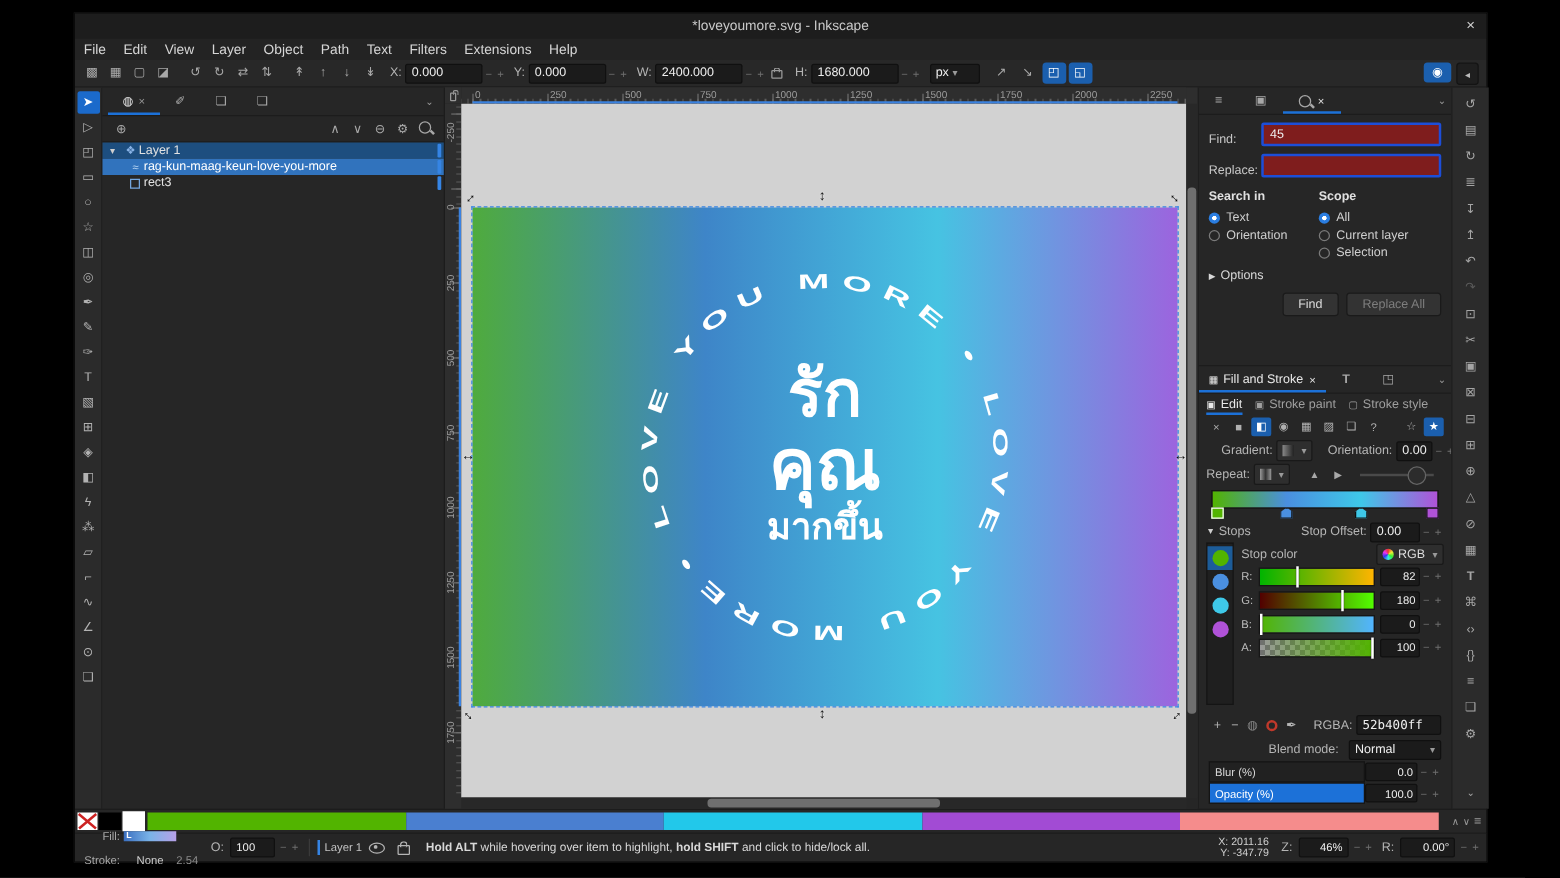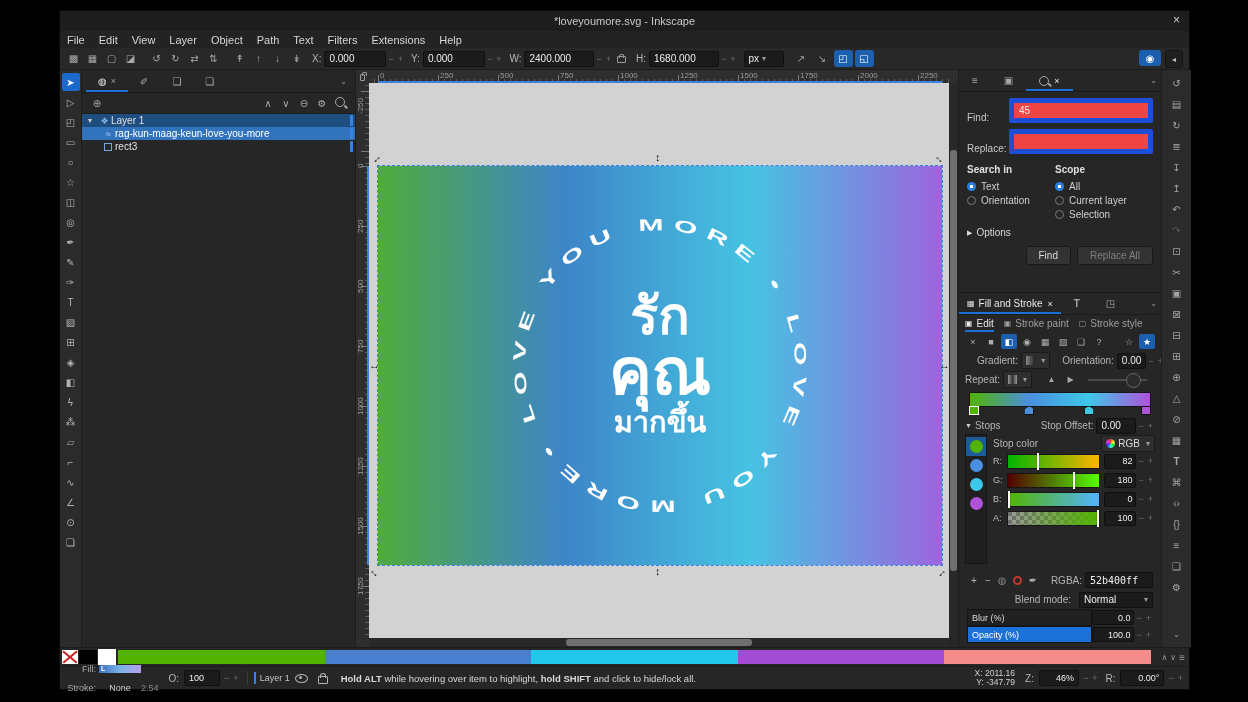--- a/index.html
+++ b/index.html
@@ -64,38 +64,38 @@
   .vruler .t1{position:absolute;top:0;bottom:0;right:0;width:4px;background:repeating-linear-gradient(180deg,#5c5c5c 0 1px,transparent 1px 6px);background-position:0 83px}
   .vruler .t2{position:absolute;top:0;bottom:0;right:0;width:8px;background:repeating-linear-gradient(180deg,#7a7a7a 0 1px,transparent 1px 60px);background-position:0 83px}
   .vlab{position:absolute;left:0;width:11px;font-size:8px;color:#9c9c9c;writing-mode:vertical-rl;transform:rotate(180deg);text-align:center;height:26px}
   .vextent{position:absolute;right:0;width:2px;background:#3b82e0}
   .viewport{position:absolute;left:13px;top:13px;width:580px;bottom:9px;background:#d2d2d2;overflow:hidden}
   .artrect{position:absolute;left:9px;top:83px;width:564px;height:399px;
            background:linear-gradient(90deg,#4fab3d 0%,#3e85c8 33%,#46c3e2 66%,#9c64de 100%)}
   .antsel{position:absolute;inset:-1px;border:1px dashed #3584e4;pointer-events:none}
   .centertxt{position:absolute;inset:0;display:flex;flex-direction:column;align-items:center;justify-content:center;color:#fff;font-weight:bold;text-align:center}
   .th1{font-size:52px;line-height:52px}
-  .th2{font-size:64px;line-height:60px}
+  .th2{font-size:56px;line-height:60px}
   .th3{font-size:29px;line-height:40px}
   .handle{position:absolute;color:#101010;font-size:11px;font-weight:bold;line-height:10px;text-shadow:0 0 2px rgba(255,255,255,.8)}
   .vscroll{position:absolute;right:0;top:13px;width:9px;bottom:9px;background:#282828}
   .vscroll .thumbv{position:absolute;left:1px;right:1px;top:12%;height:76%;background:#6f6f6f;border-radius:3px}
   .hscroll{position:absolute;left:13px;right:9px;bottom:0;height:9px;background:#282828}
   .hscroll .thumbh{position:absolute;top:1px;bottom:1px;left:34%;width:32%;background:#6f6f6f;border-radius:3px}
   .scorner{position:absolute;right:0;bottom:0;width:9px;height:9px;background:#262626}
   
   .dock{width:203px;background:#262626;border-left:1px solid #1c1c1c;box-sizing:border-box;flex:none;display:flex;flex-direction:column;font-size:10px}
   .dtabs{height:21px;display:flex;align-items:center;border-bottom:1px solid #1c1c1c;flex:none}
   .dtab{height:100%;display:flex;align-items:center;justify-content:center;padding:0 13px;color:#a8a8a8;font-size:10px}
   .dtab.active{color:#e8e8e8;box-shadow:inset 0 -2px 0 #1c71d8}
   .dtab .x{font-size:9px;margin-left:5px}
   .findsec{height:200px;flex:none;padding:6px 8px 0 8px;box-sizing:border-box}
   .frow{display:flex;align-items:flex-end;margin-bottom:6px}
   .flabel{width:42px;color:#c8c8c8;font-size:10px}
-  .finput{flex:1;background:#ef4444;border:5px solid #1d4ed8;border-radius:2px;height:15px;display:flex;align-items:center;padding:0 5px;color:#eee}
+  .finput{flex:1;background:#7f1d1d;border:2px solid #1d4ed8;border-radius:2px;height:15px;display:flex;align-items:center;padding:0 5px;color:#eee}
   .grouplbl{font-weight:bold;color:#e0e0e0;font-size:10px;margin:4px 0 4px 0}
   .radio{width:9px;height:9px;border-radius:50%;border:1px solid #7a7a7a;box-sizing:border-box;margin-right:5px;flex:none}
   .radio.sel{border:none;background:radial-gradient(circle,#fff 0 1.6px,#2a7de0 2px)}
   .ropt{display:flex;align-items:center;height:14px;color:#cfcfcf}
   .optrow{display:flex;align-items:center;color:#d8d8d8;margin-top:6px}
   .btnrow{display:flex;justify-content:flex-end;gap:6px;margin-top:8px}
   .btn{background:#333;border:1px solid #1a1a1a;border-radius:3px;height:17px;display:flex;align-items:center;justify-content:center;padding:0 12px;color:#ddd;font-size:10px}
   .btn.dim{color:#7e7e7e}
   .fssec{flex:1;display:flex;flex-direction:column;min-height:0;border-top:1px solid #1c1c1c}
   .subtabs{height:17px;display:flex;align-items:center;padding:0 6px;gap:10px;flex:none}

